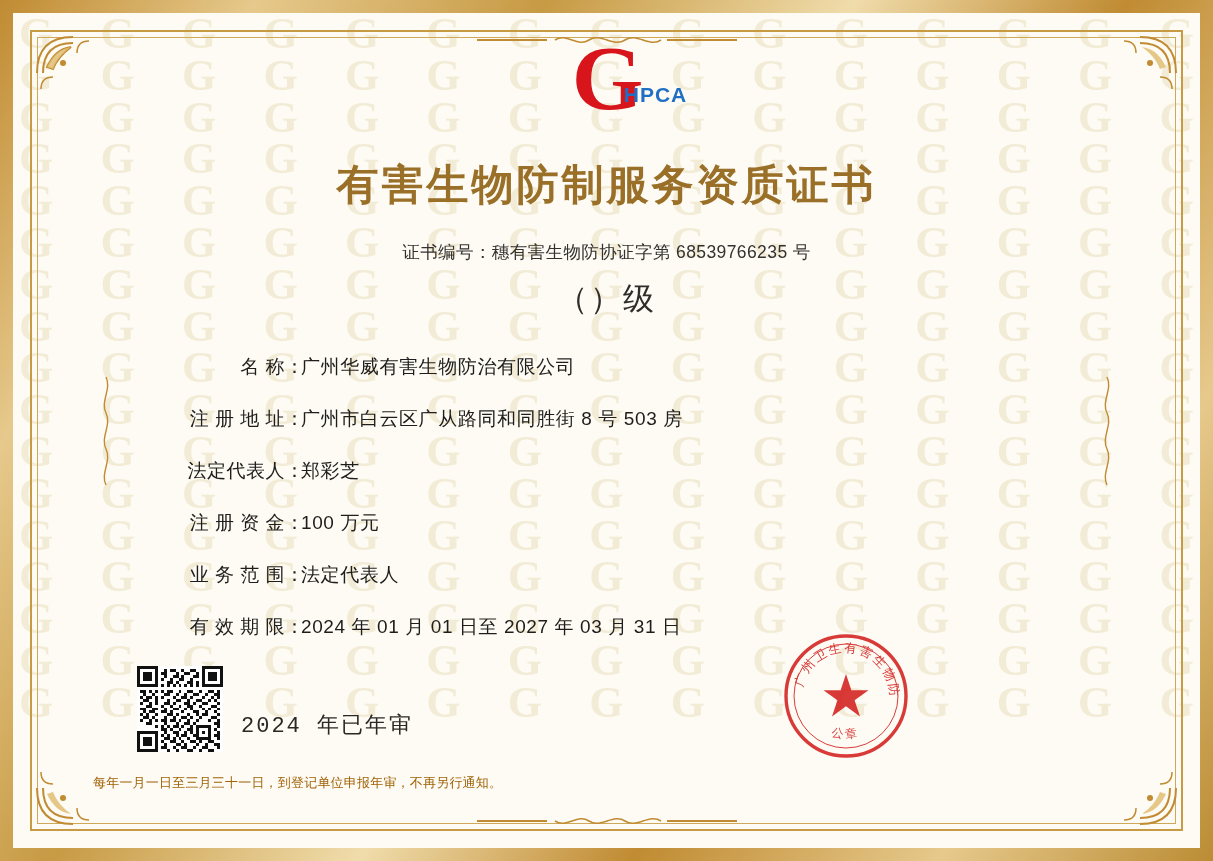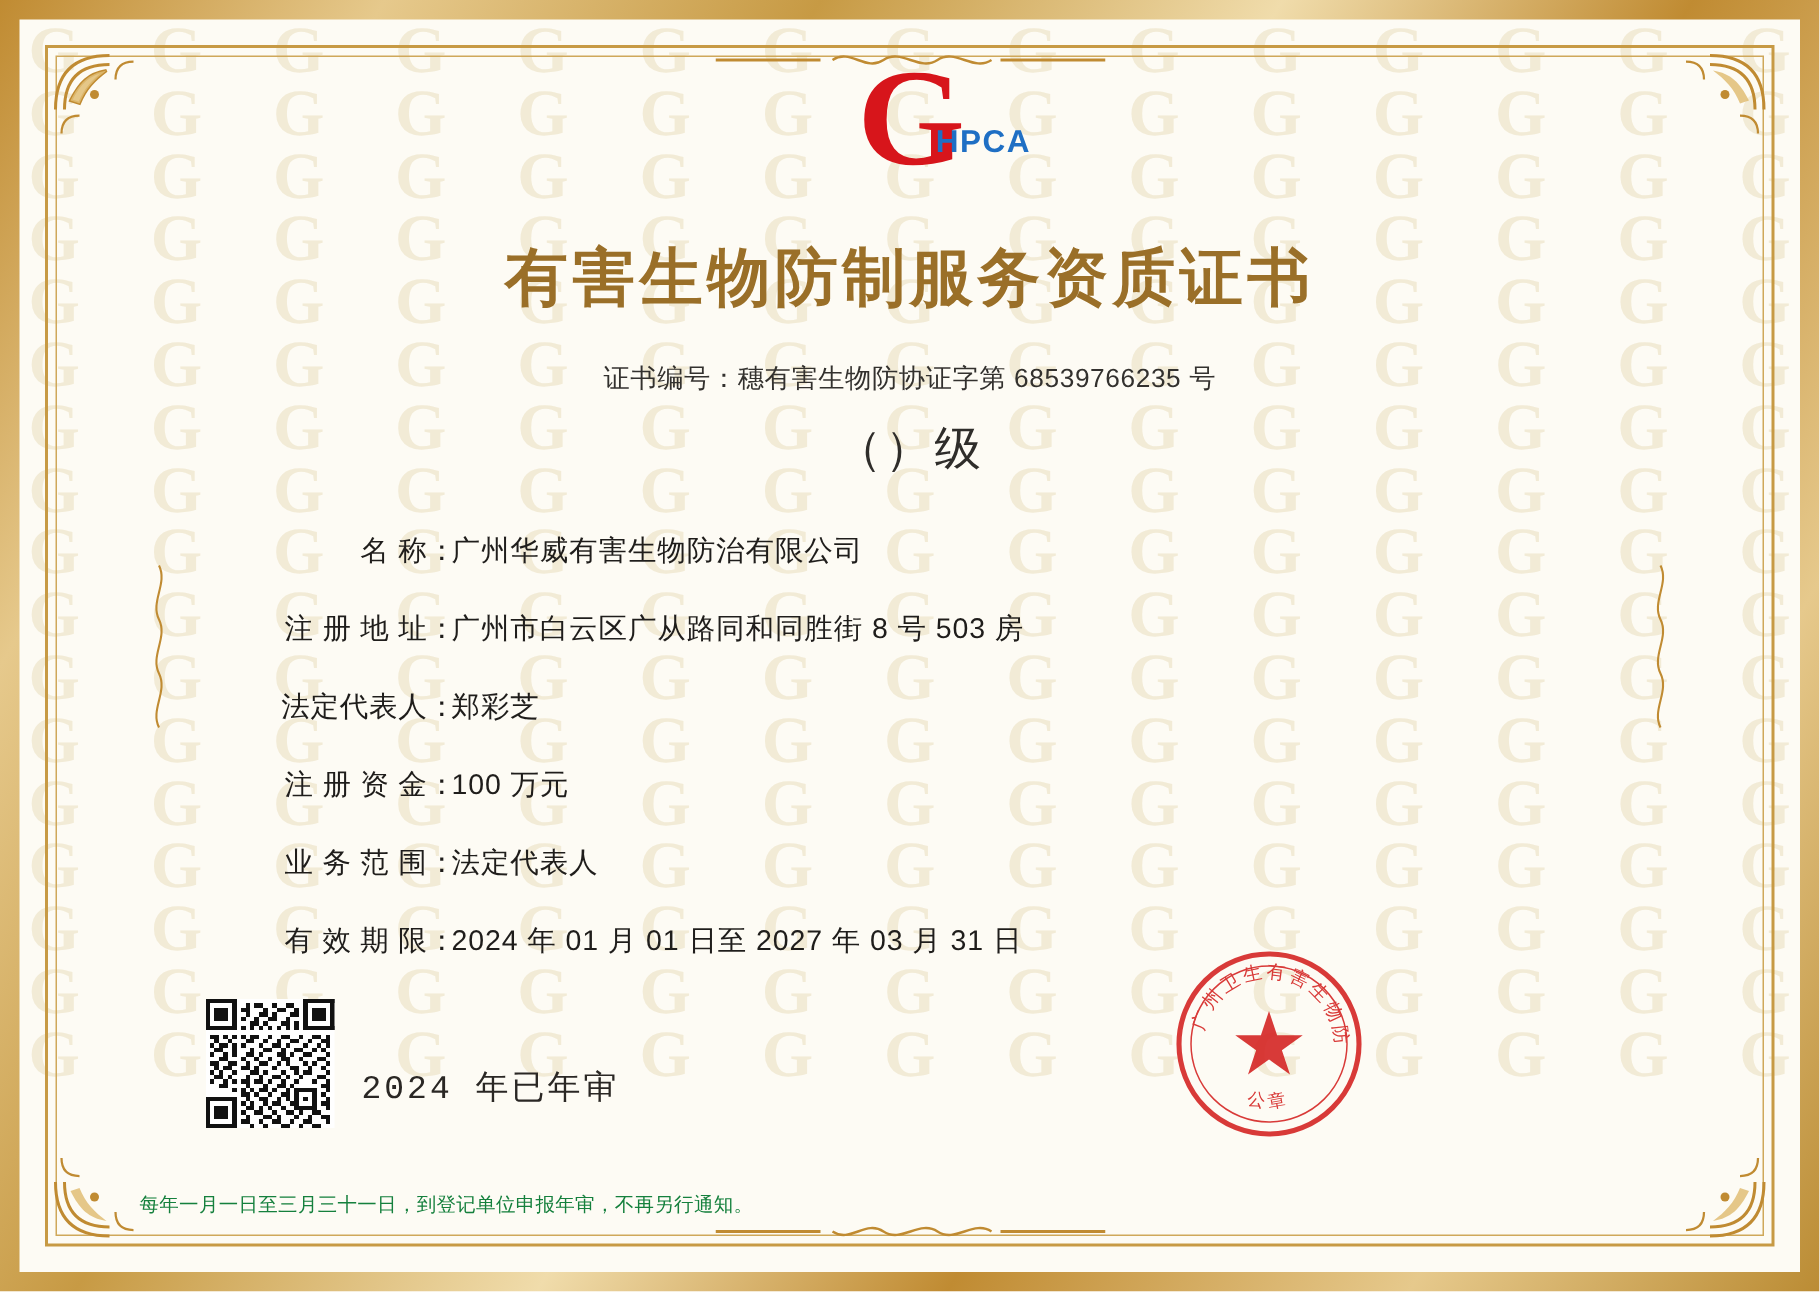--- a/index.html
+++ b/index.html
@@ -225,23 +225,23 @@
     width: 132px;
     height: 132px;
     z-index: 6;
     pointer-events: none;
   }
   .seal svg { display: block; }
 
   .footnote {
     position: absolute;
     left: 80px;
-    bottom: 36px;
+    bottom: 56px;
     font-size: 13px;
-    color: #15803d;
+    color: #a16207;
     letter-spacing: 0.2px;
     z-index: 4;
   }
 </style>
 </head>
 <body>
 
 <div class="certificate">
   <div class="cert-inner">
 

